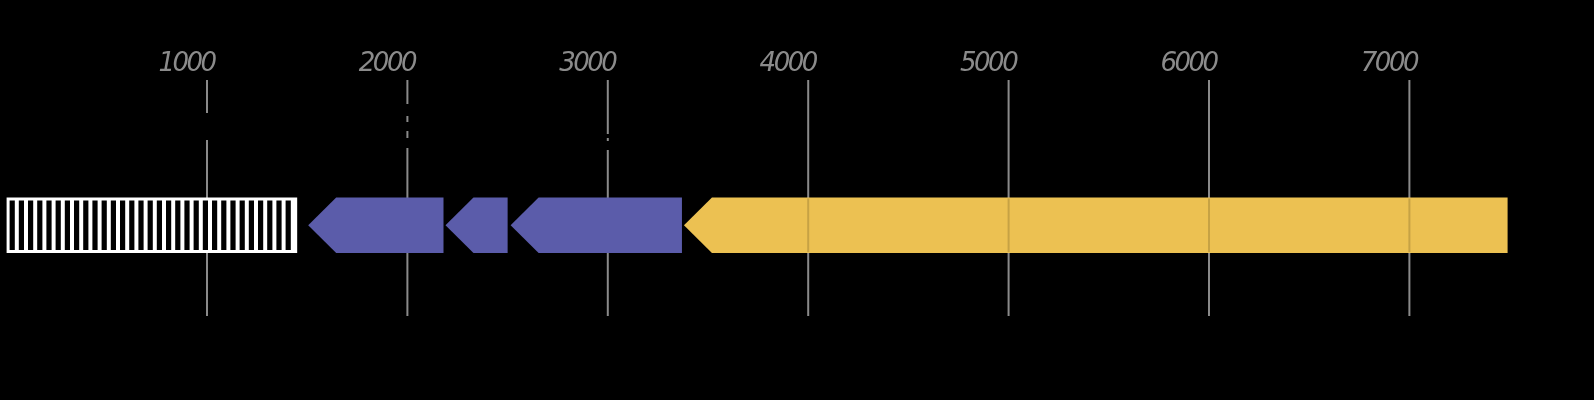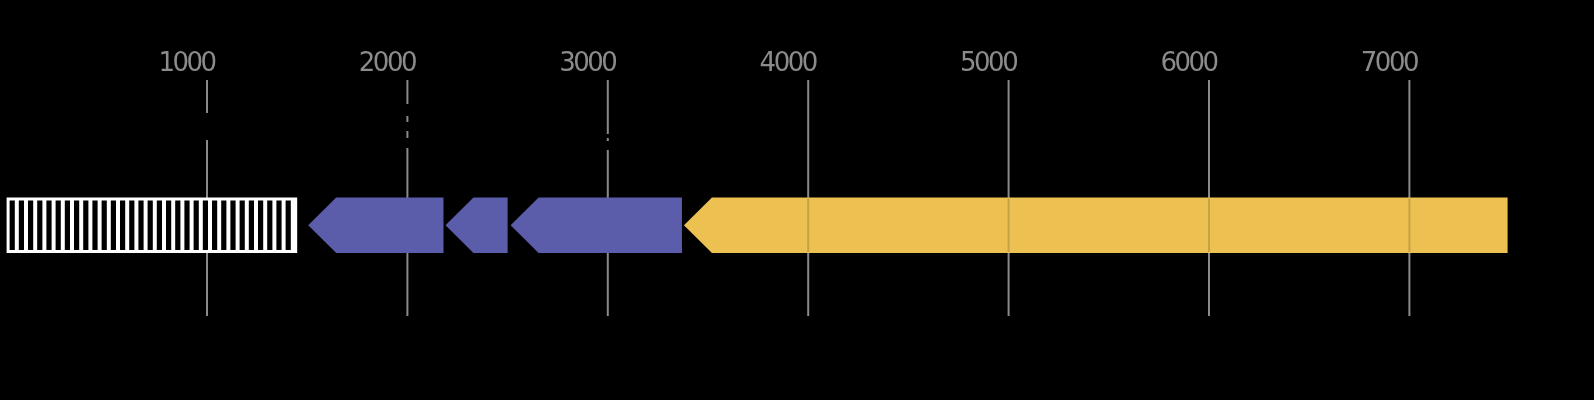--- a/index.html
+++ b/index.html
@@ -7,20 +7,21 @@
     padding: 0;
     background: #000000;
     font-family: "DejaVu Sans", "Liberation Sans", sans-serif;
   }
   #page-root {
     position: relative;
     width: 1594px;
     height: 316px;
     background: #701a75;
     overflow: hidden;
+    font-style: italic;
   }
   svg { display: block; }
   text.tick-label {
     font-family: "DejaVu Sans", "Liberation Sans", sans-serif;
     font-size: 26px;
     letter-spacing: -2.5px;
   }
 </style>
 </head>
 <body>

